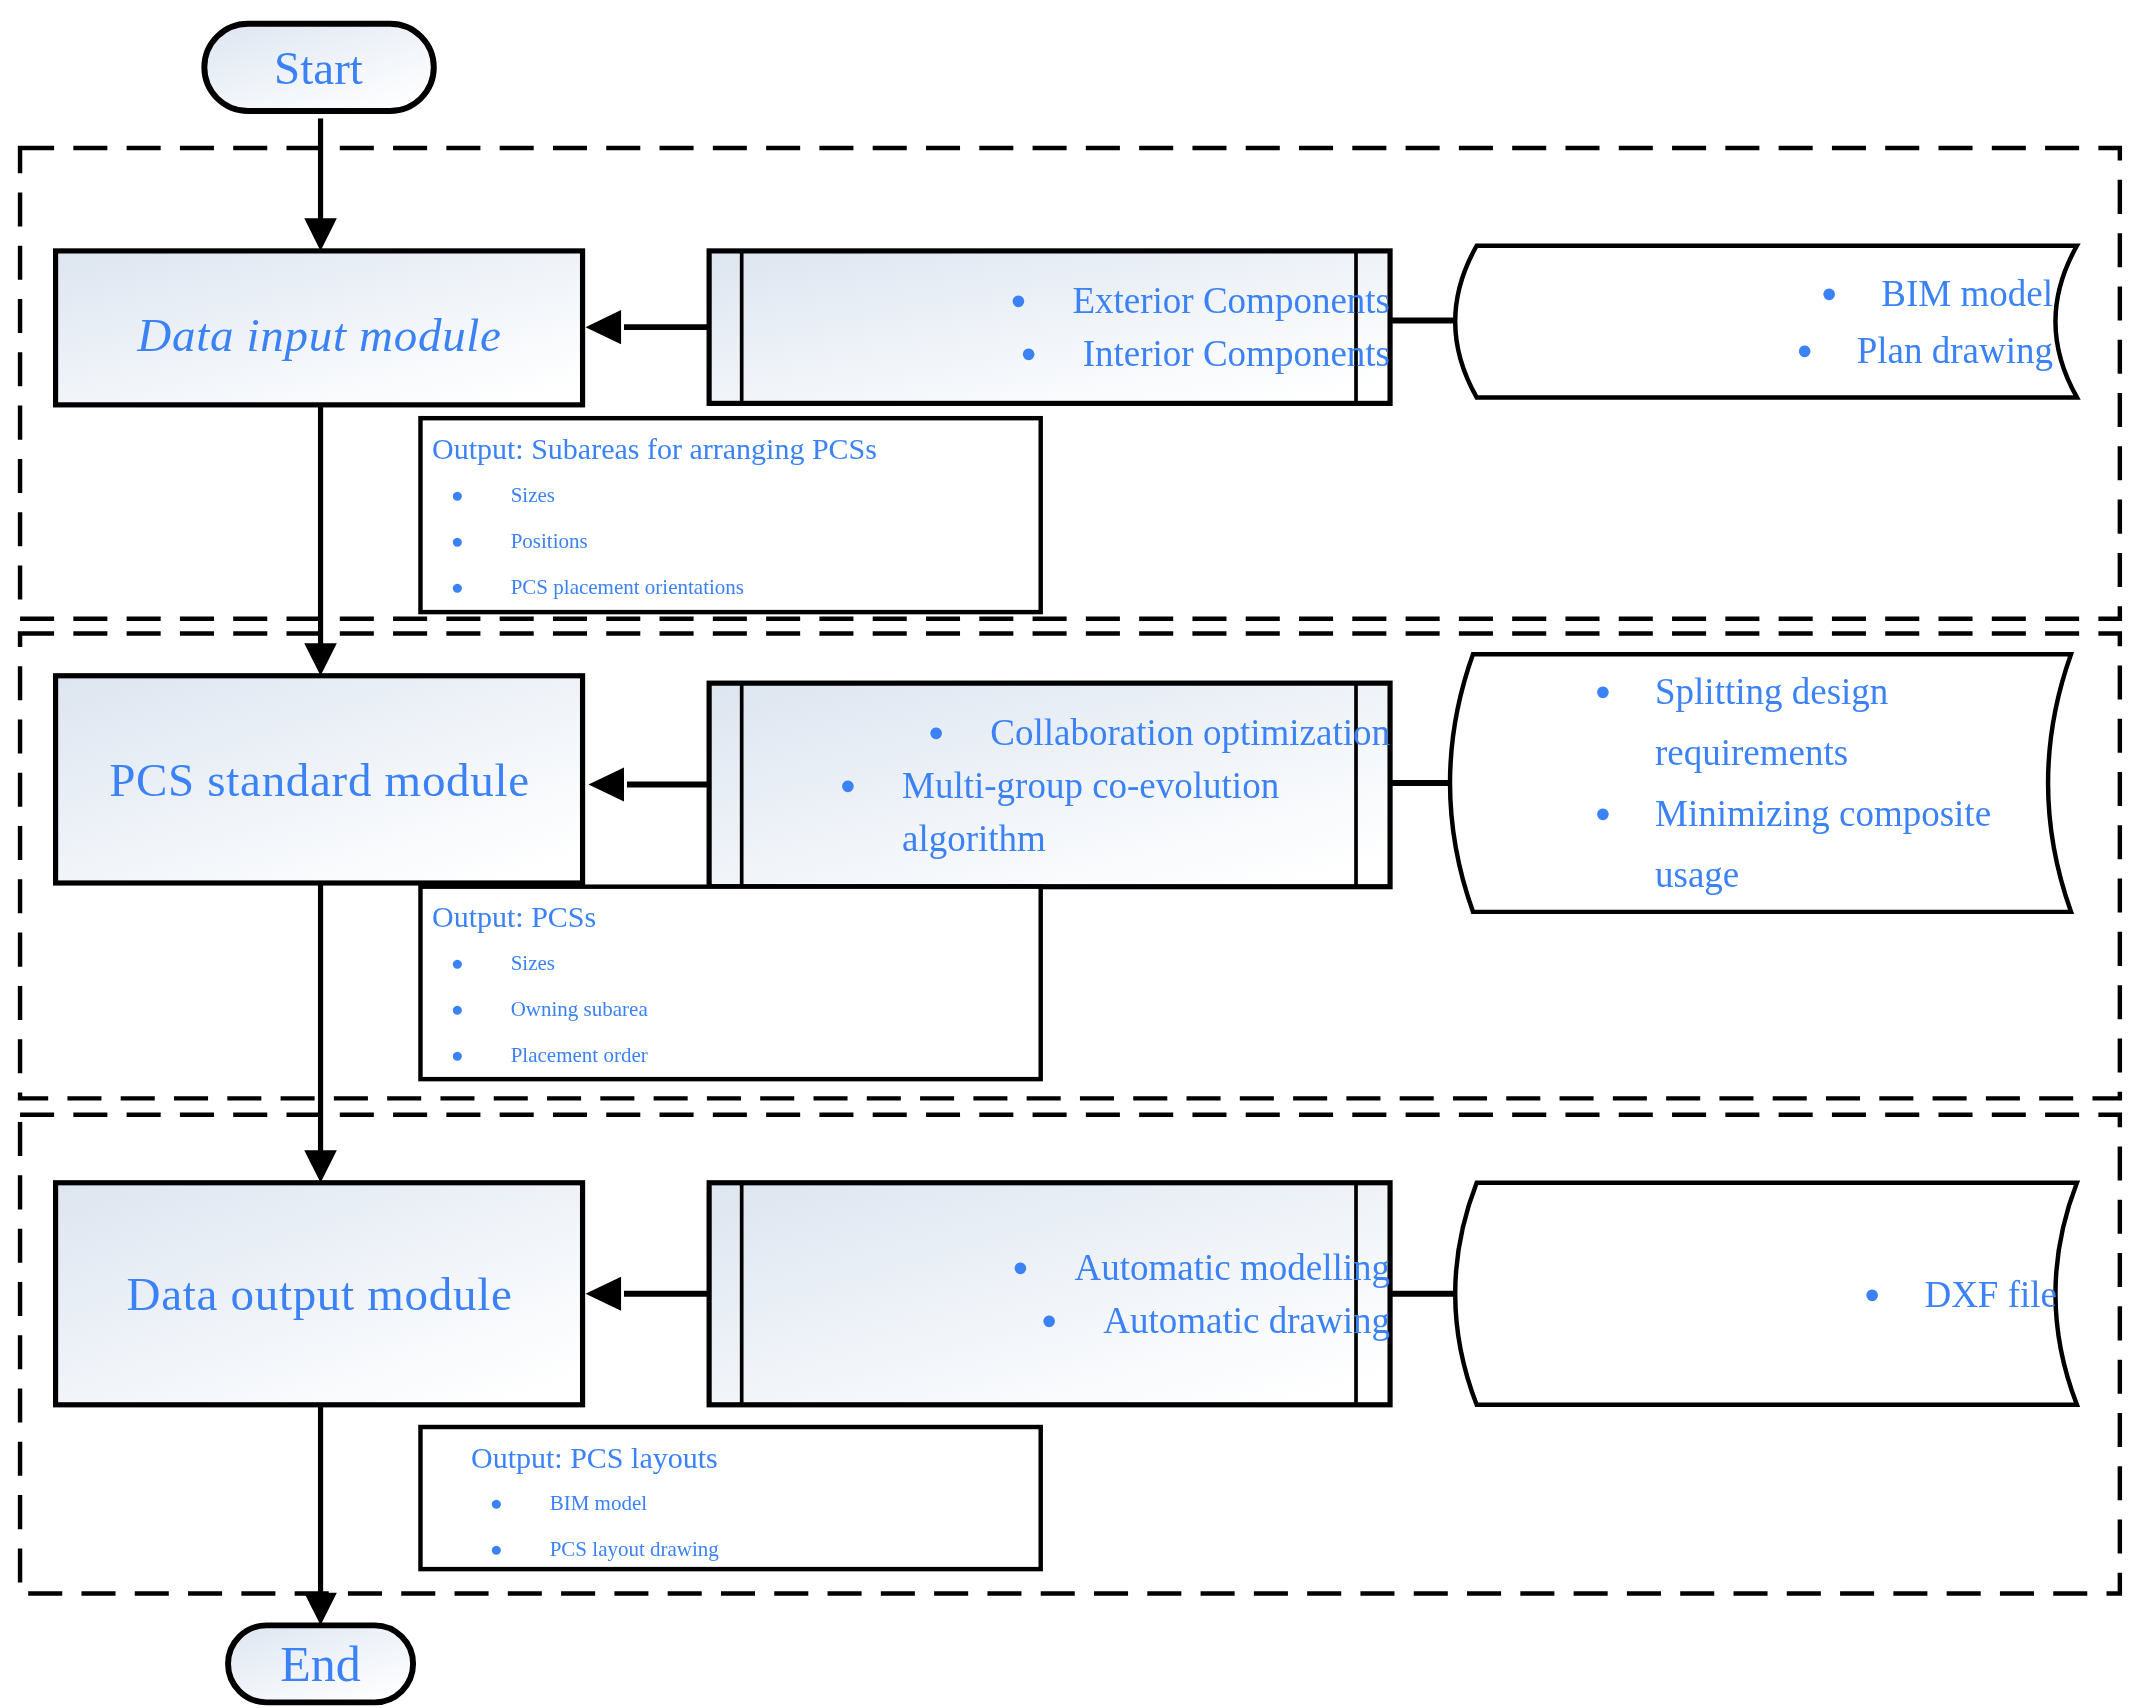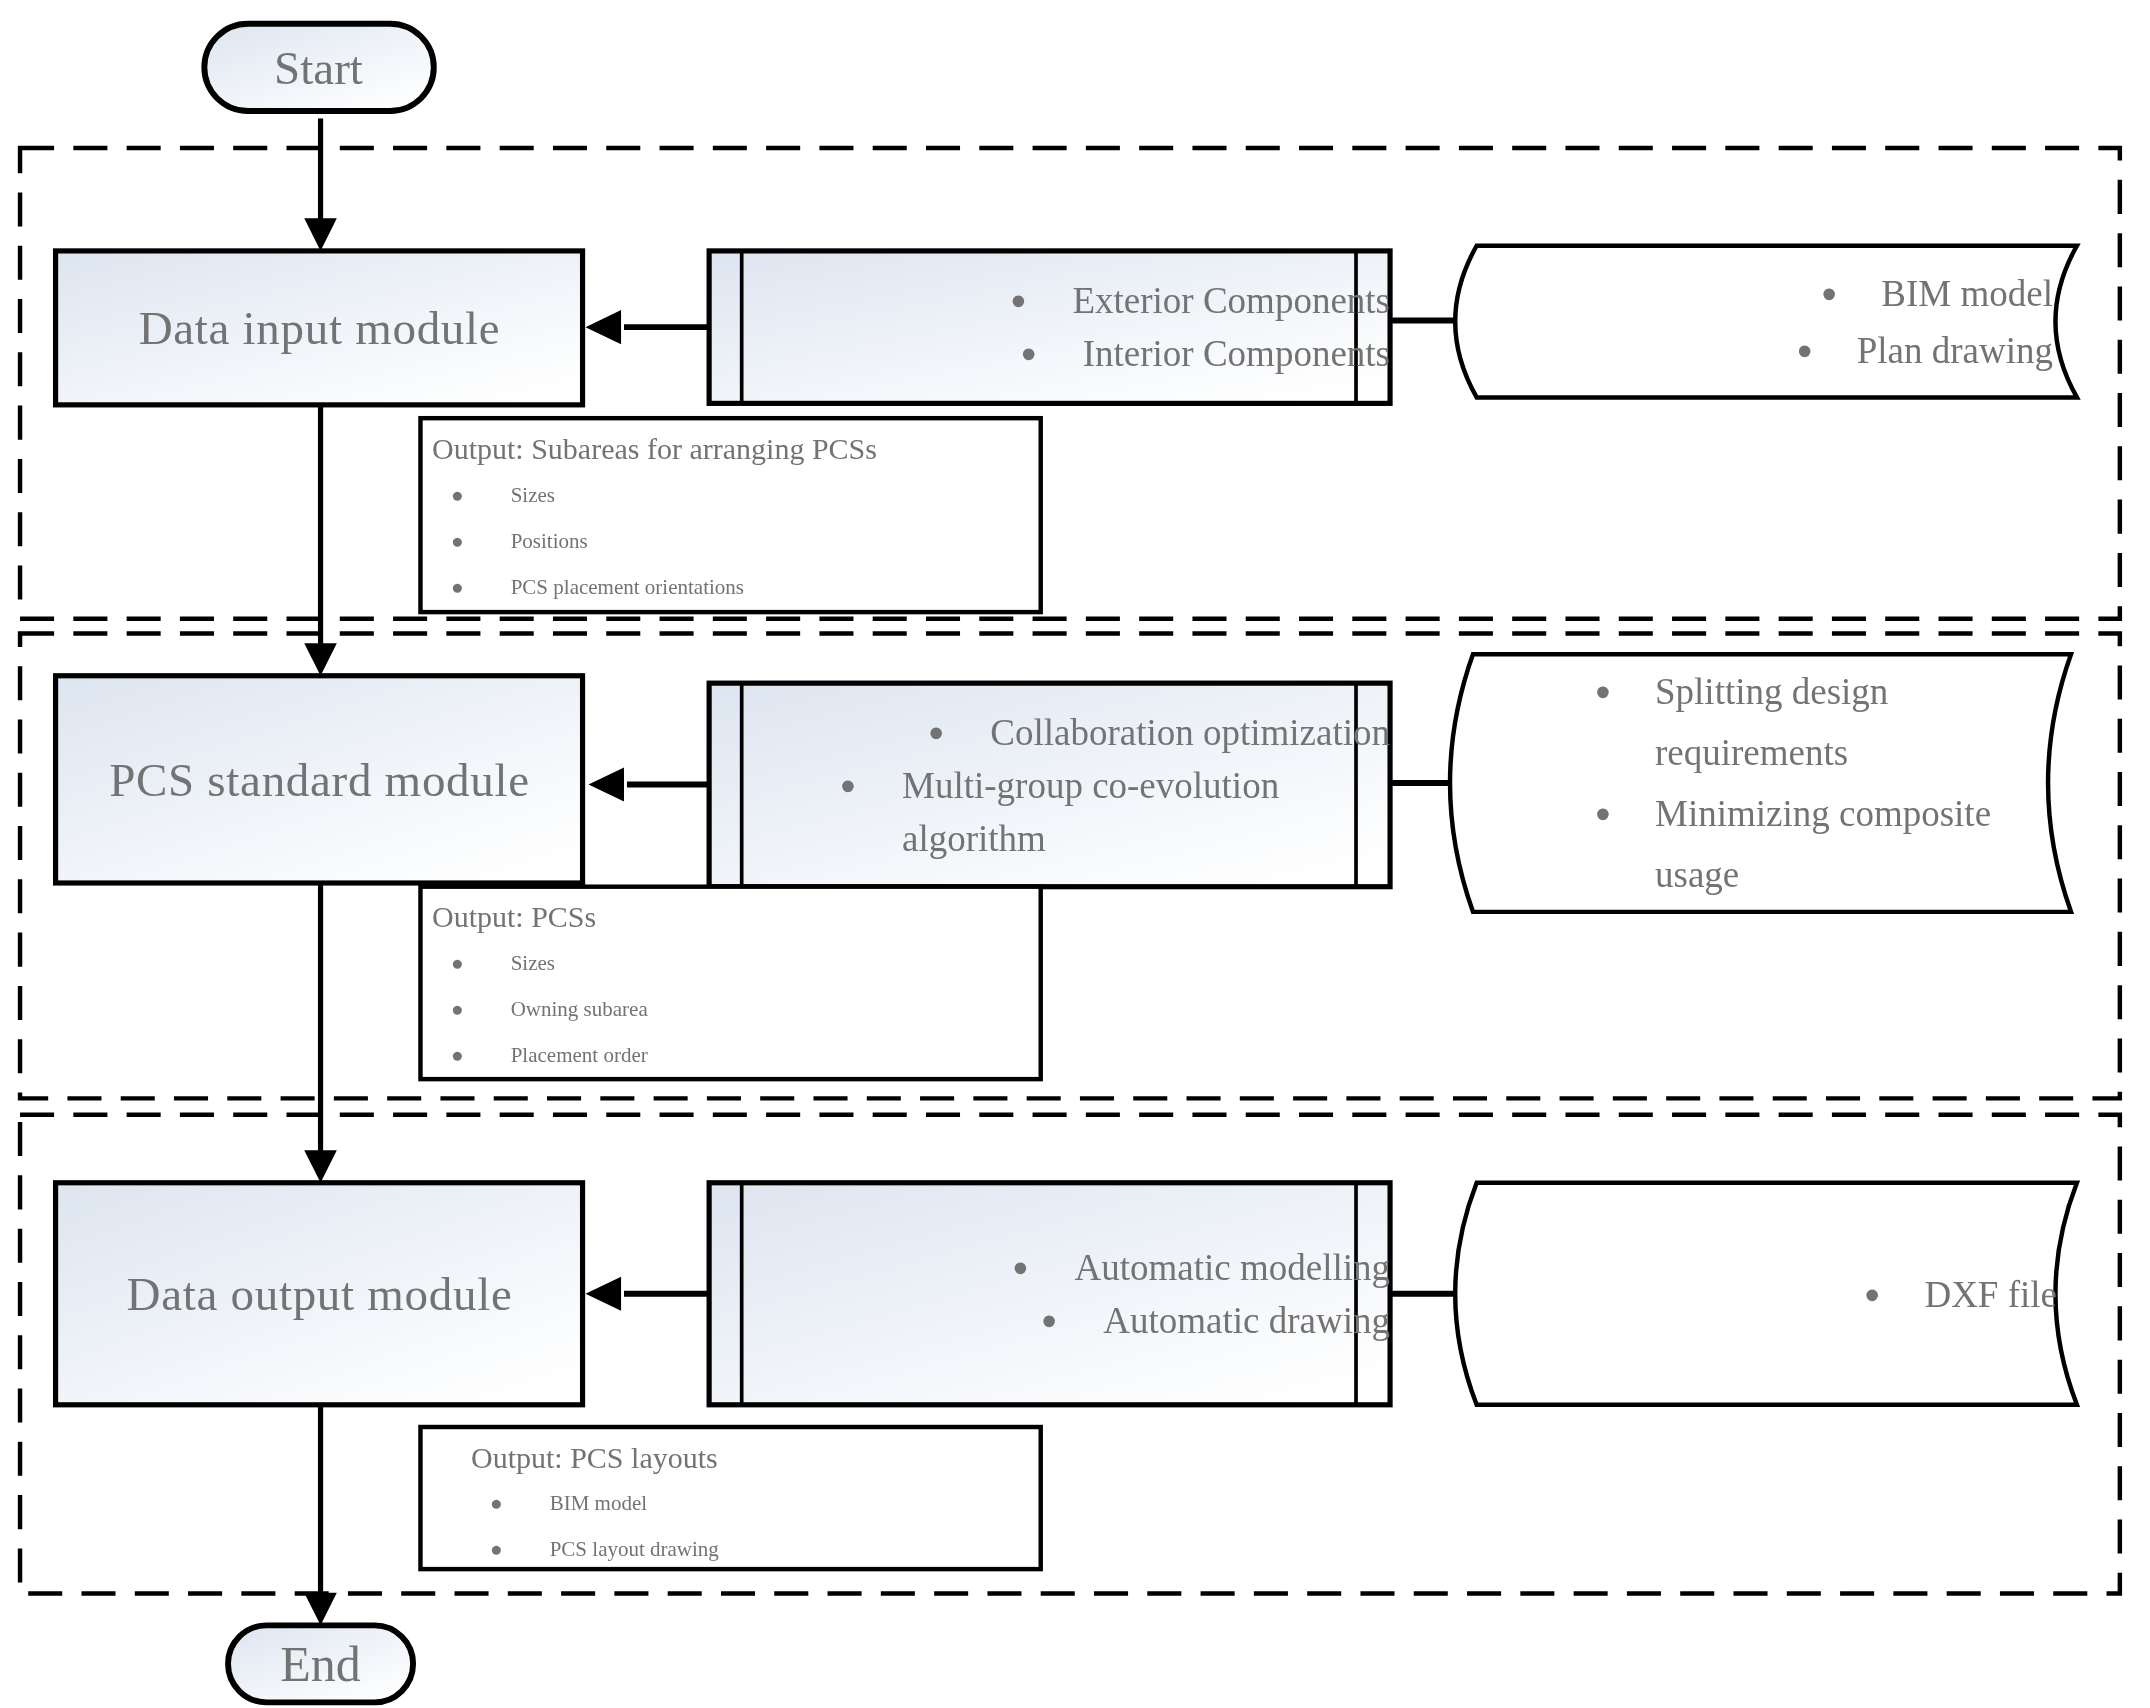--- a/index.html
+++ b/index.html
@@ -1,21 +1,21 @@
 <!DOCTYPE html>
 <html style="font-size:12px"><head>
 <meta charset="utf-8">
 <style>
   html,body{margin:0;padding:0;background:#ffffff;}
   .stage{
     position:relative;
     width:2151px;height:1709px;
     background:#ffffff;
     font-family:"Liberation Serif","DejaVu Serif",serif;
-    color:#737373;
+    color:#3b82f6;
     overflow:hidden;
   }
   .stage svg{position:absolute;left:0;top:0;}
   .ov{position:absolute;box-sizing:border-box;}
   .center{display:flex;align-items:center;justify-content:center;text-align:center;}
   .module-title{font-size:47px;letter-spacing:0.7px;}
   .terminator-label{font-size:47px;}
   .blist{display:flex;flex-direction:column;justify-content:center;}
   .blist ul{list-style:none;margin:0;padding:0;}
   .blist li{display:flex;align-items:flex-start;font-size:37px;line-height:53px;justify-content:flex-end;}
@@ -96,21 +96,21 @@
     <path d="M 1995 1598 H 2806 Q 2748 1748 2806 1898 H 1995 Q 1937 1748 1995 1598 Z" fill="#ffffff" stroke="#000" stroke-width="6"></path>
 
     <rect x="568" y="565" width="838" height="262" fill="#ffffff" stroke="#000" stroke-width="6"></rect>
     <rect x="568" y="1198" width="838" height="260" fill="#ffffff" stroke="#000" stroke-width="6"></rect>
     <rect x="568" y="1928" width="838" height="192" fill="#ffffff" stroke="#000" stroke-width="6"></rect>
   </svg>
 
   <div class="ov center terminator-label" style="left:204px;top:24px;width:229px;height:87px;">Start</div>
   <div class="ov center terminator-label" style="left:228px;top:1625px;width:185px;height:77px;font-size:50px;">End</div>
 
-  <div class="ov center module-title" style="left:56px;top:251px;width:527px;height:154px;">Data input module</div>
+  <div class="ov center module-title" style="left:56px;top:258px;width:527px;height:154px;font-style:italic;">Data input module</div>
   <div class="ov center module-title" style="left:56px;top:676px;width:527px;height:207px;">PCS standard module</div>
   <div class="ov center module-title" style="left:56px;top:1183px;width:527px;height:222px;">Data output module</div>
 
   <div class="ov blist" style="left:742px;top:251px;width:648px;height:152px;">
     <ul>
       <li>
           <span>Exterior Components</span>
         </li>
       <li>
           <span>Interior Components</span>

